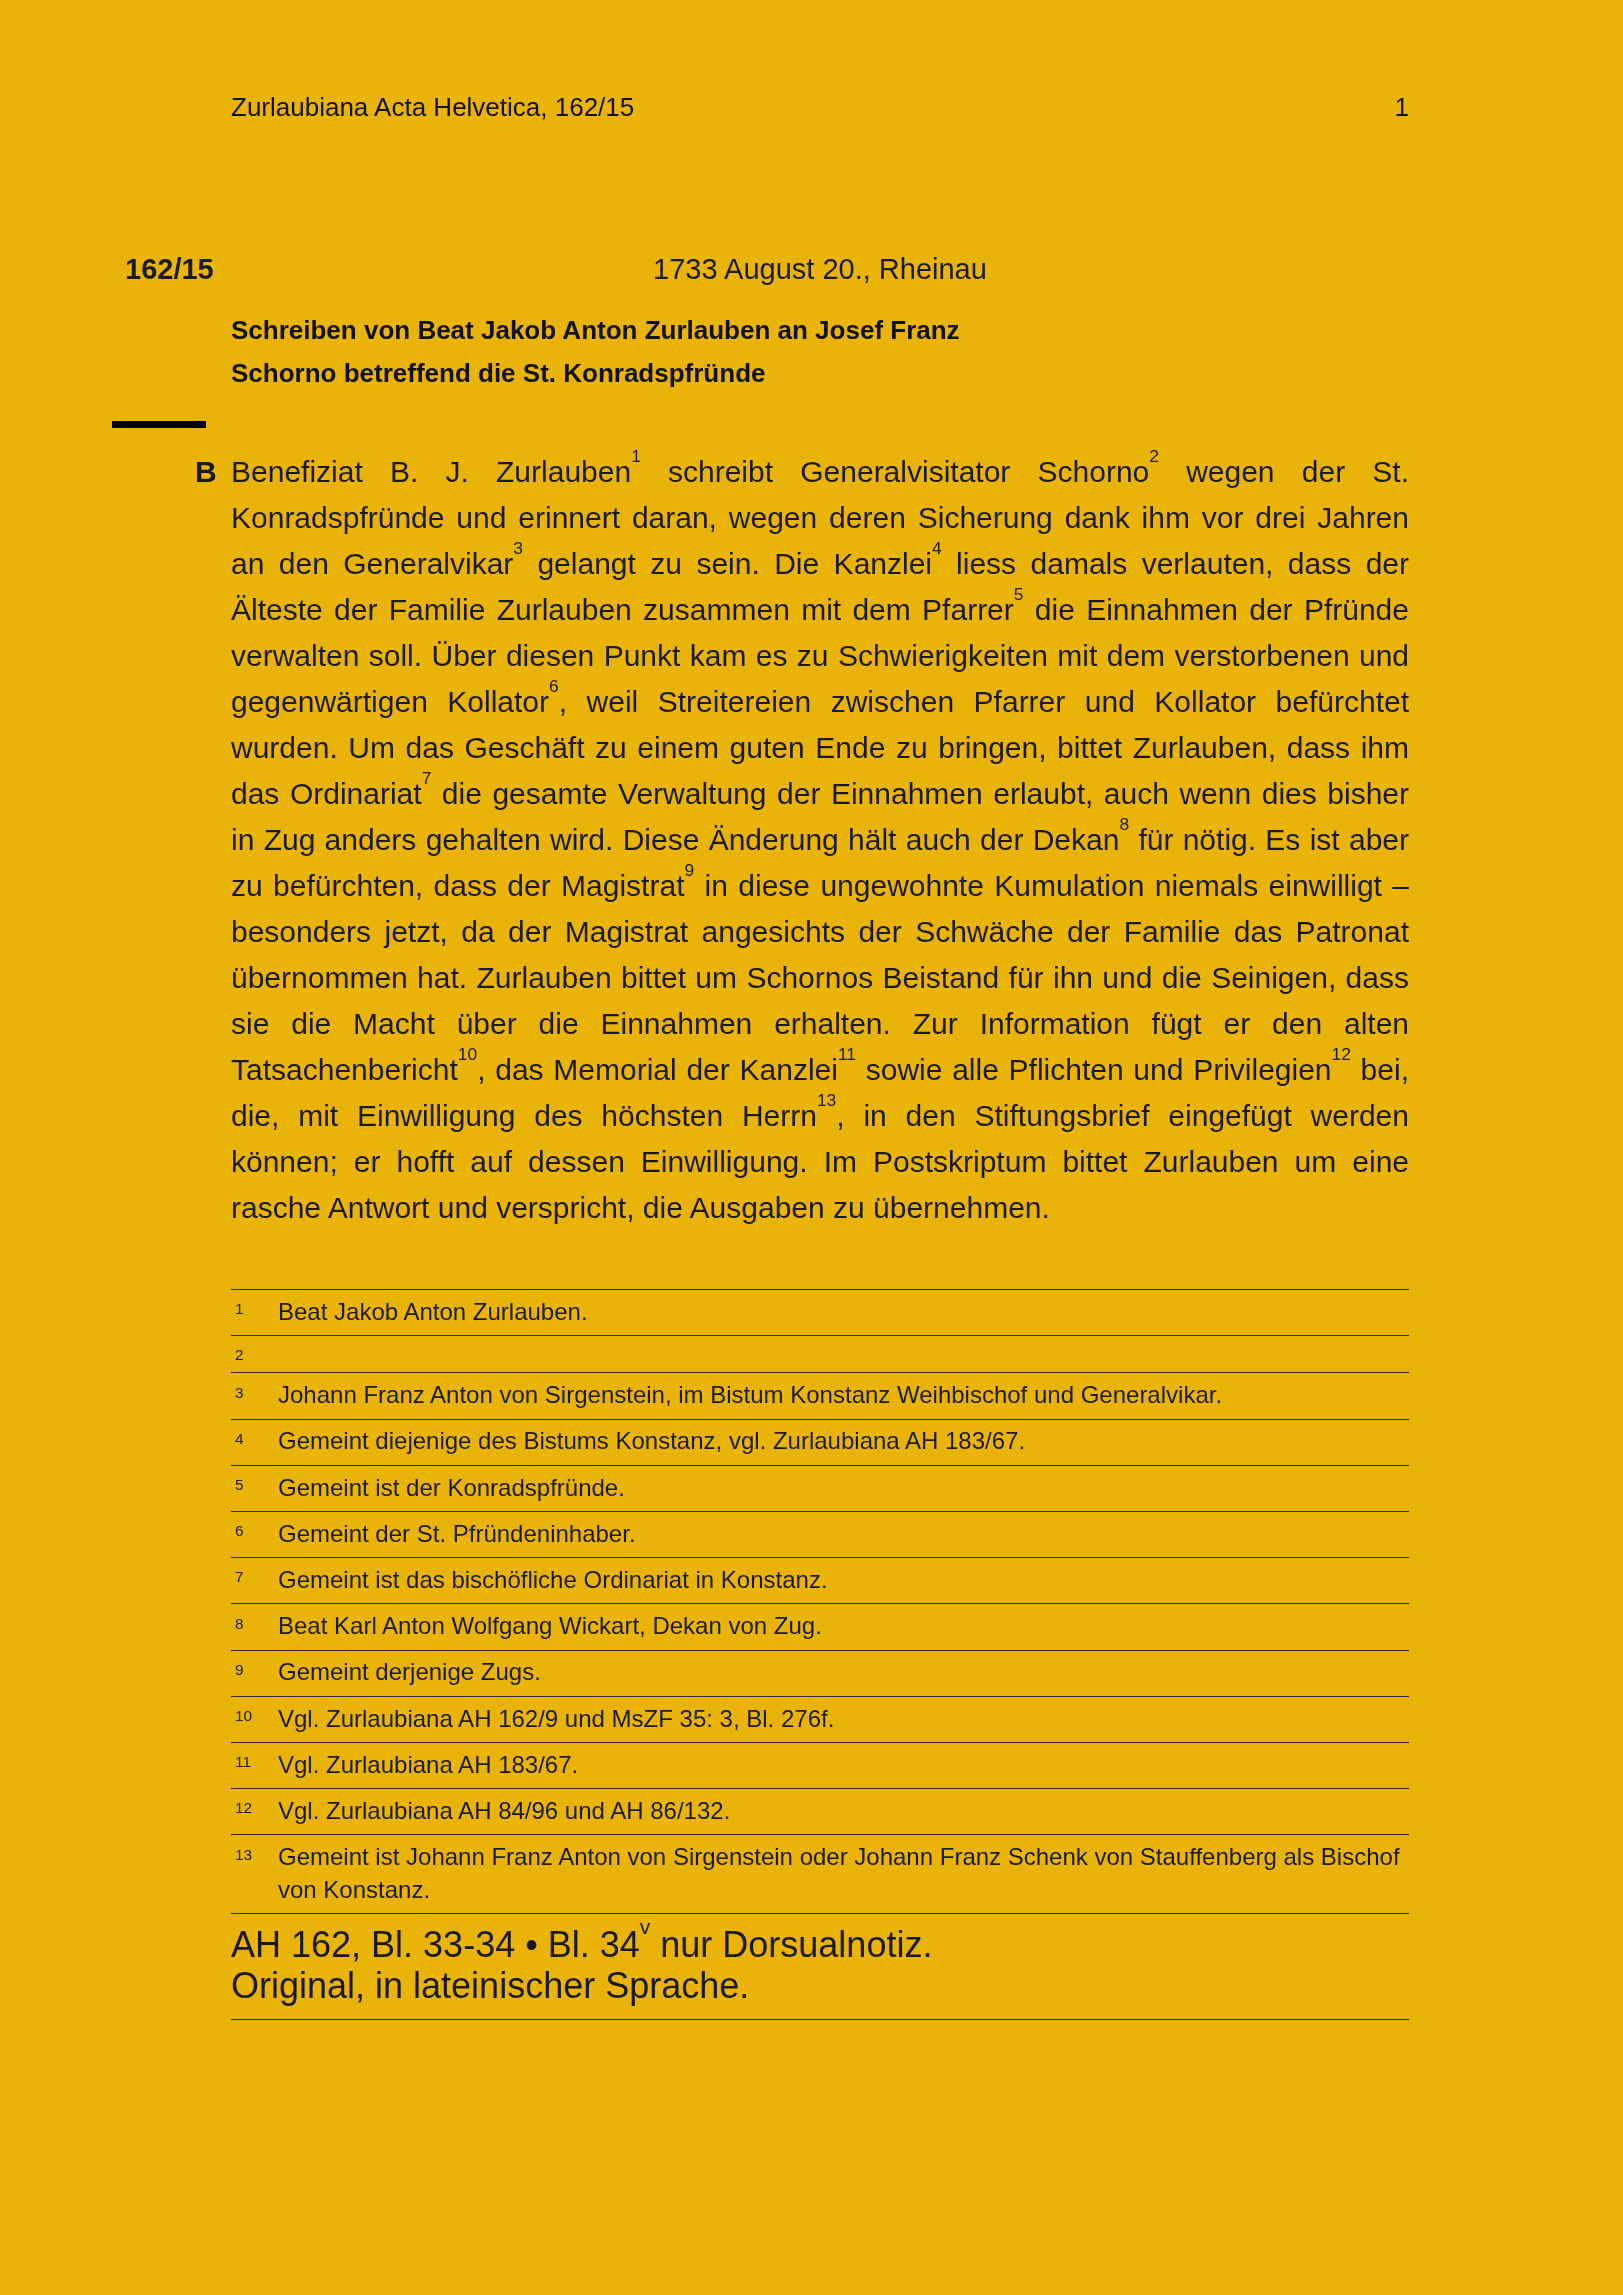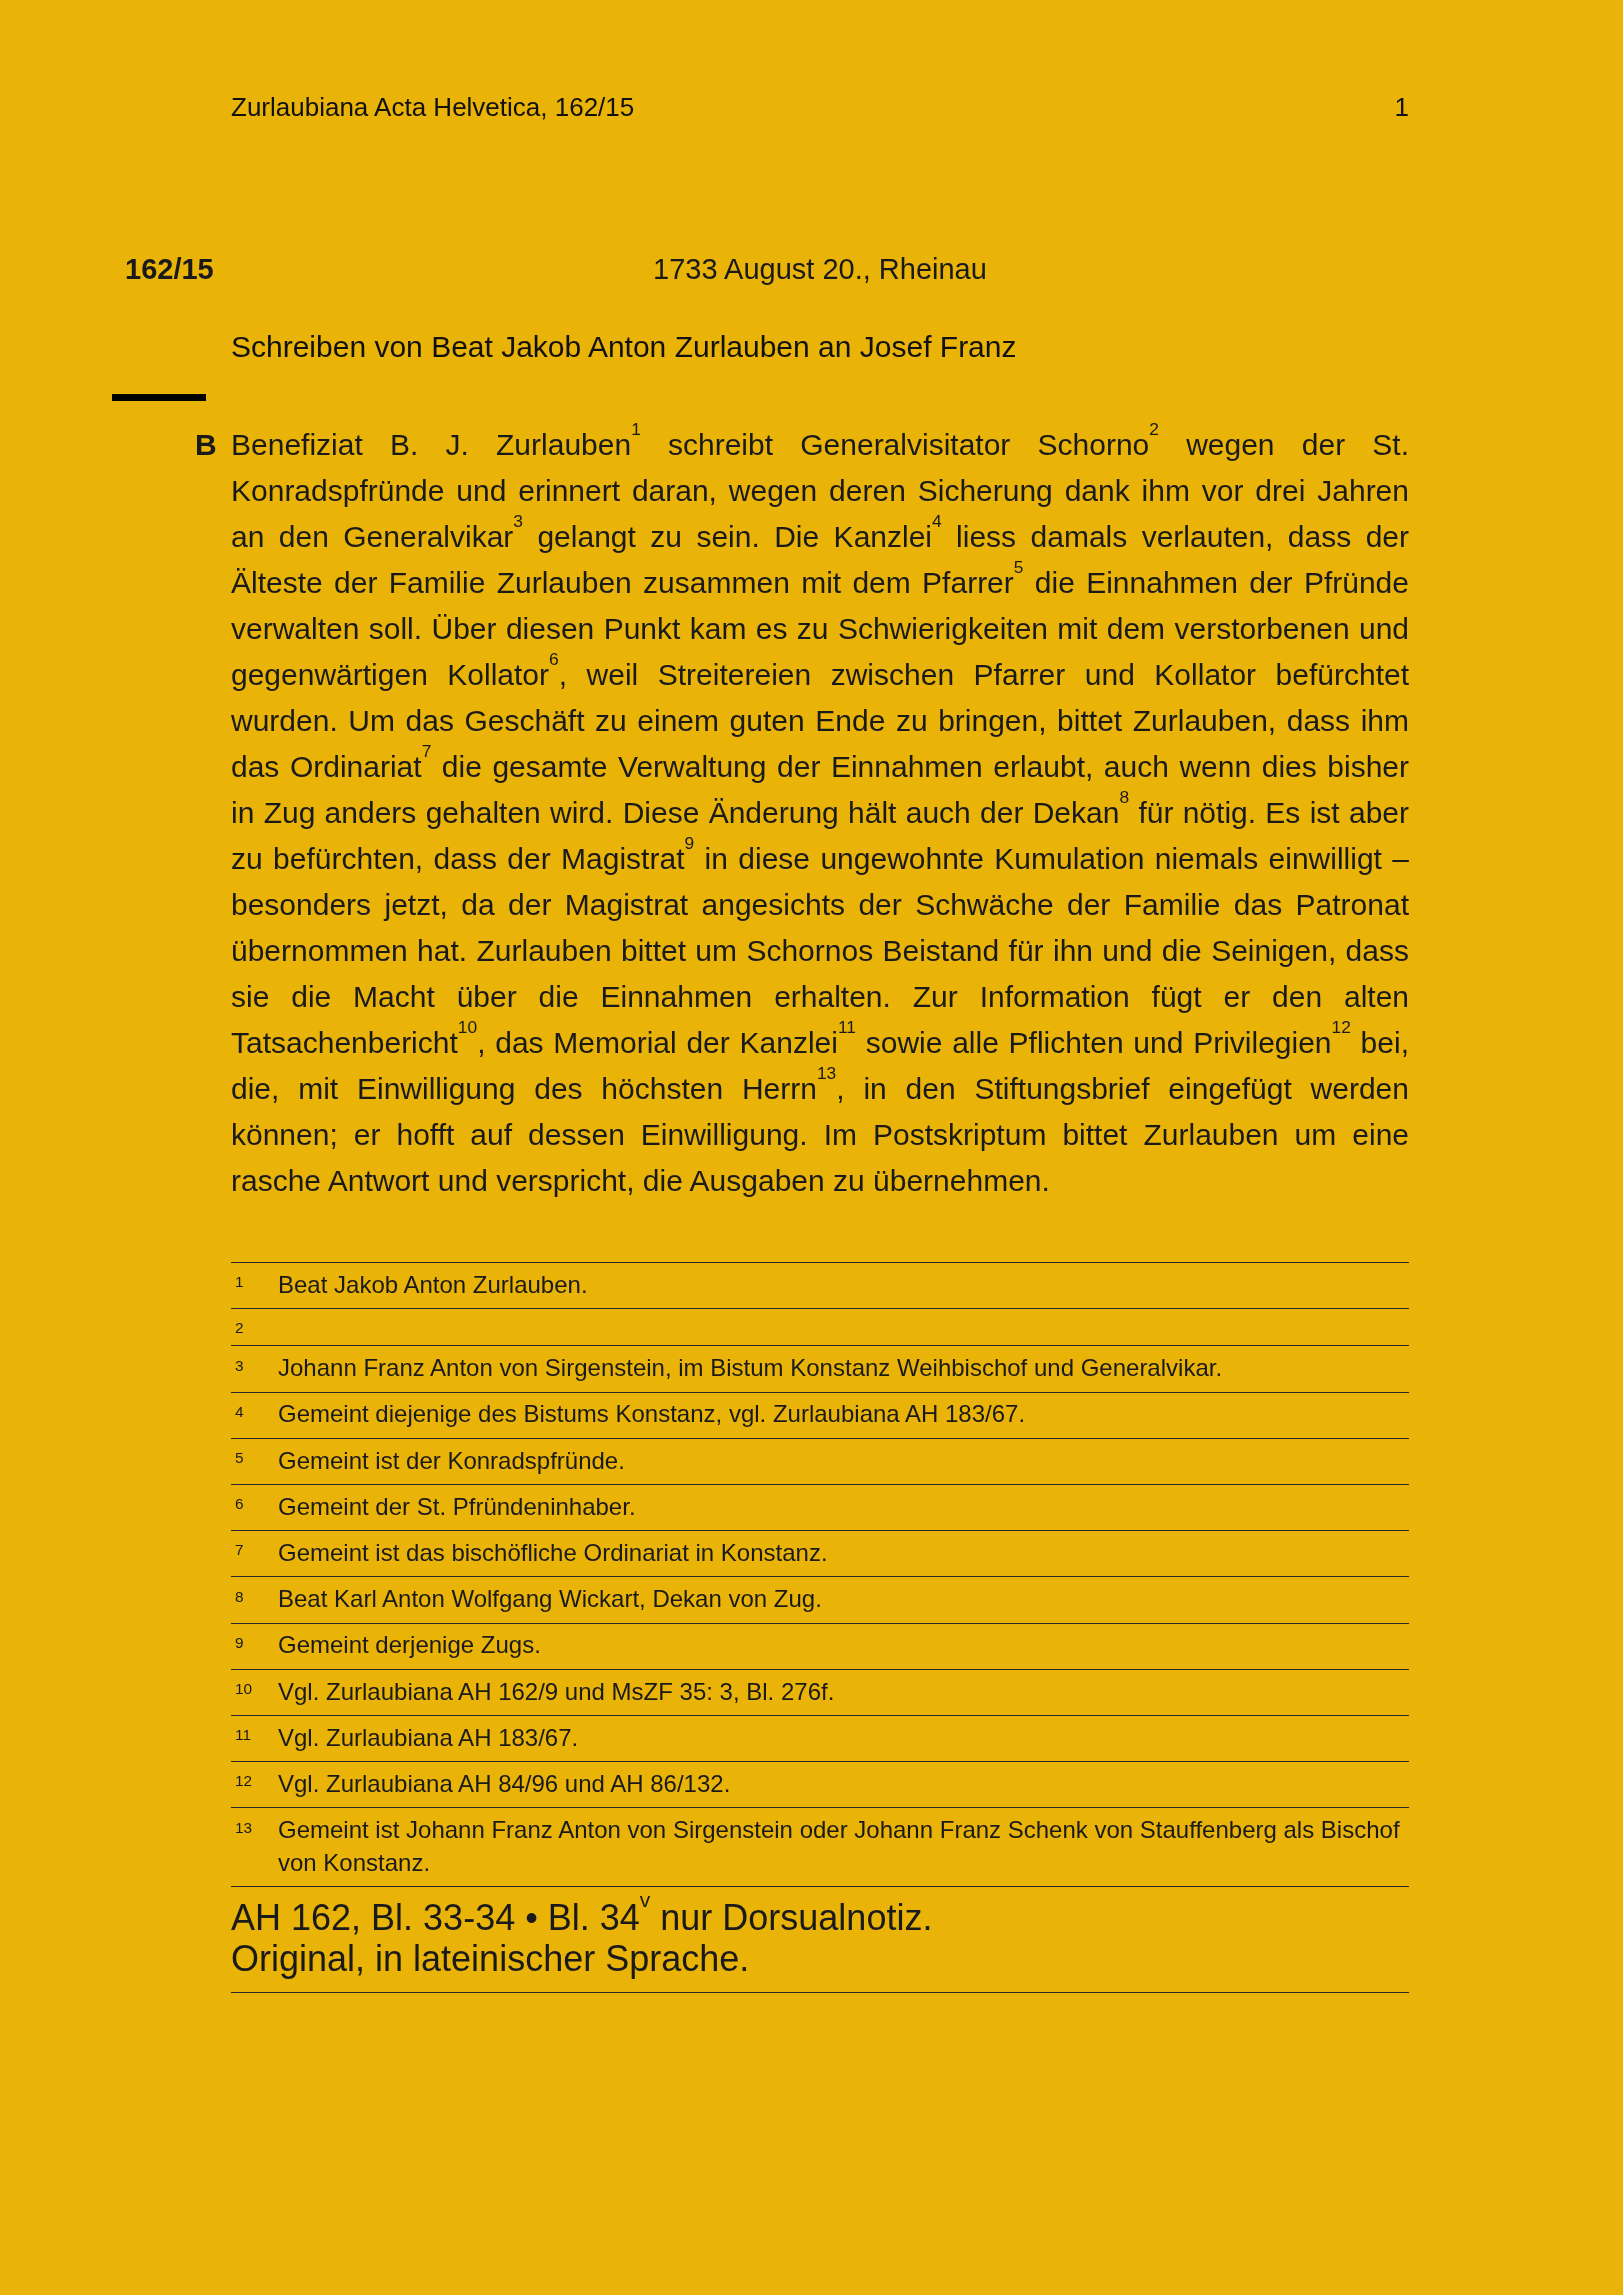--- a/index.html
+++ b/index.html
@@ -43,24 +43,24 @@
   }
   .entry-number {
     position: absolute;
     left: -106px;
     top: 0;
     font-weight: 700;
   }
 
   
   .title {
-    margin-top: 37px;
-    font-size: 30px;
+    margin-top: 21px;
+    font-size: 26px;
     line-height: 43px;
-    font-weight: 400;
+    font-weight: 700;
     color: #111;
   }
 
   
   .body-block {
     position: relative;
     margin-top: 54px;
   }
   .bar {
     position: absolute;
@@ -133,20 +133,21 @@
     <span>1</span>
   </div>
 
   <div class="entry-heading">
     <span class="entry-number">162/15</span>
     <span class="entry-date">1733 August 20., Rheinau</span>
   </div>
 
   <h1 class="title">
     <div>Schreiben von Beat Jakob Anton Zurlauben an Josef Franz</div>
+    <div>Schorno betreffend die St. Konradspfründe</div>
   </h1>
 
   <div class="body-block">
     <div class="bar"></div>
     <span class="marker">B</span>
     <p class="body-text" id="body-paragraph">Benefiziat B. J. Zurlauben<sup class="fnref">1</sup> schreibt Generalvisitator Schorno<sup class="fnref">2</sup> wegen der St. Konradspfründe und erinnert daran, wegen deren Sicherung dank ihm vor drei Jahren an den Generalvikar<sup class="fnref">3</sup> gelangt zu sein. Die Kanzlei<sup class="fnref">4</sup> liess damals verlauten, dass der Älteste der Familie Zurlauben zusammen mit dem Pfarrer<sup class="fnref">5</sup> die Einnahmen der Pfründe verwalten soll. Über diesen Punkt kam es zu Schwierigkeiten mit dem verstorbenen und gegenwärtigen Kollator<sup class="fnref">6</sup>, weil Streitereien zwischen Pfarrer und Kollator befürchtet wurden. Um das Geschäft zu einem guten Ende zu bringen, bittet Zurlauben, dass ihm das Ordinariat<sup class="fnref">7</sup> die gesamte Verwaltung der Einnahmen erlaubt, auch wenn dies bisher in Zug anders gehalten wird. Diese Änderung hält auch der Dekan<sup class="fnref">8</sup> für nötig. Es ist aber zu befürchten, dass der Magistrat<sup class="fnref">9</sup> in diese ungewohnte Kumulation niemals einwilligt – besonders jetzt, da der Magistrat angesichts der Schwäche der Familie das Patronat übernommen hat. Zurlauben bittet um Schornos Beistand für ihn und die Seinigen, dass sie die Macht über die Einnahmen erhalten. Zur Information fügt er den alten Tatsachenbericht<sup class="fnref">10</sup>, das Memorial der Kanzlei<sup class="fnref">11</sup> sowie alle Pflichten und Privilegien<sup class="fnref">12</sup> bei, die, mit Einwilligung des höchsten Herrn<sup class="fnref">13</sup>, in den Stiftungsbrief eingefügt werden können; er hofft auf dessen Einwilligung. Im Postskriptum bittet Zurlauben um eine rasche Antwort und verspricht, die Ausgaben zu übernehmen.</p>
   </div>
 
   <div class="footnotes" id="footnotes">
       <div class="footnote">

